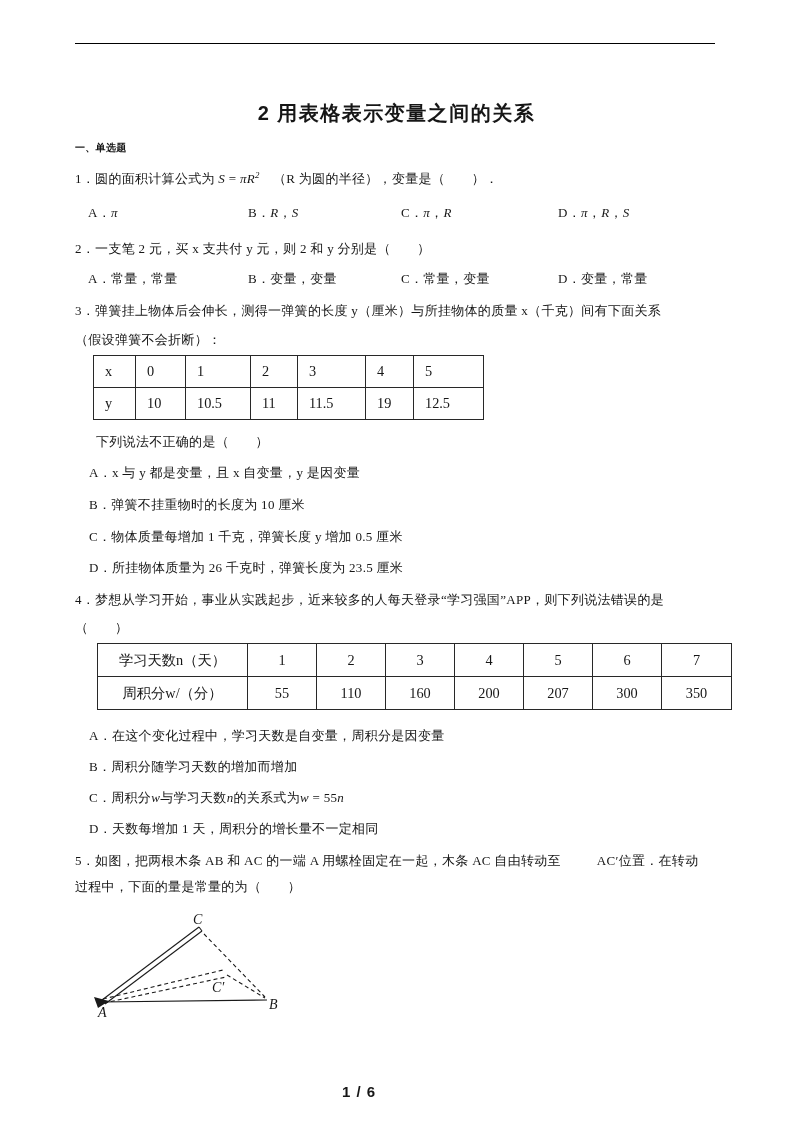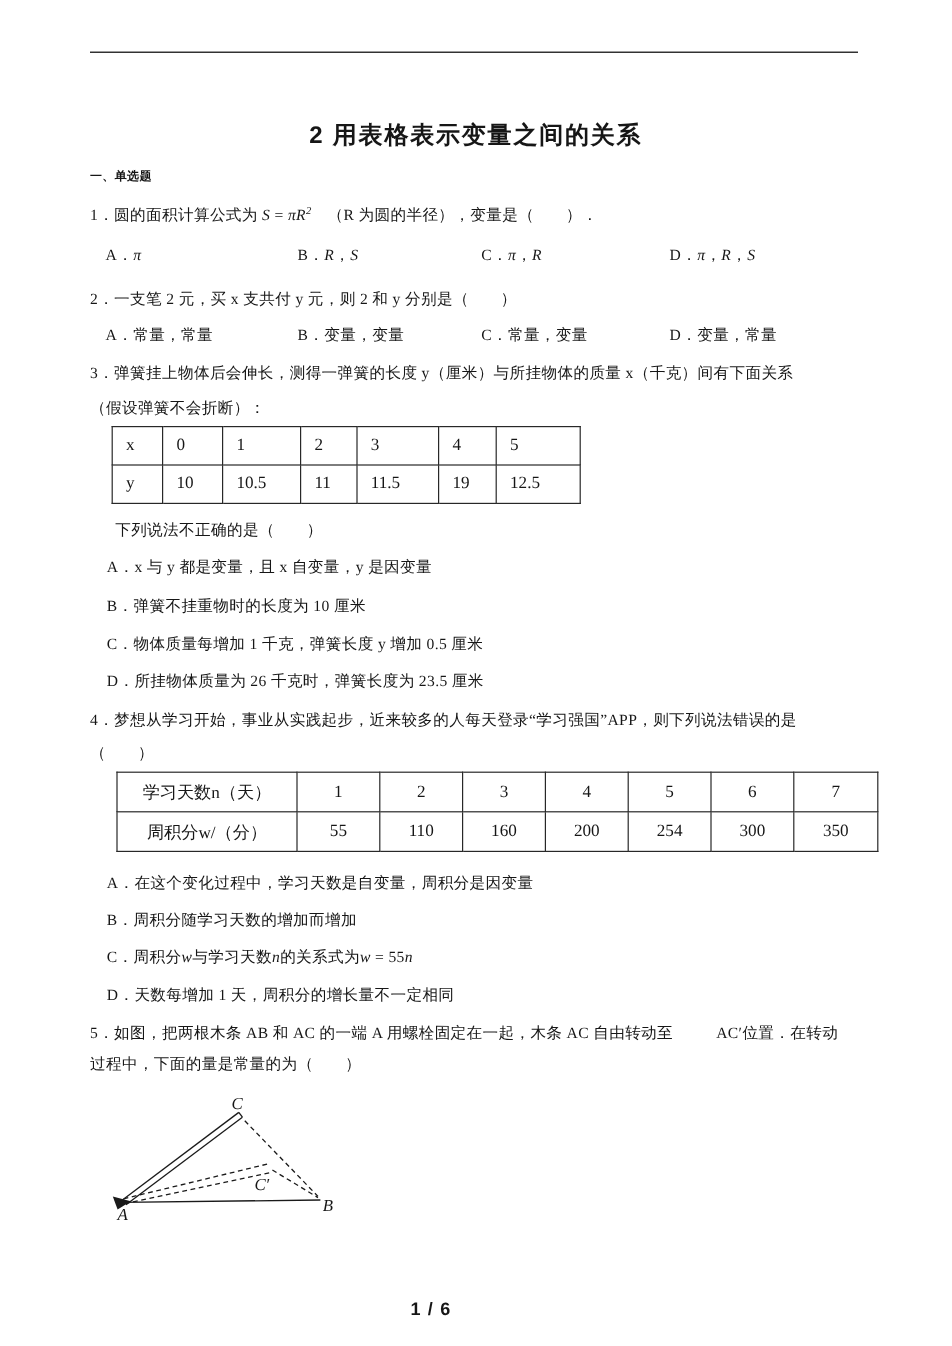--- a/index.html
+++ b/index.html
@@ -108,21 +108,21 @@
           <td>5</td>
           <td>6</td>
           <td>7</td>
         </tr>
         <tr>
           <td>周积分w/（分）</td>
           <td>55</td>
           <td>110</td>
           <td>160</td>
           <td>200</td>
-          <td>254</td>
+          <td>207</td>
           <td>300</td>
           <td>350</td>
         </tr>
       </tbody>
   </table>
 
   <div class="ln" style="left:89px;top:726px">A．在这个变化过程中，学习天数是自变量，周积分是因变量</div>
   <div class="ln" style="left:89px;top:757px">B．周积分随学习天数的增加而增加</div>
   <div class="ln" style="left:89px;top:788px"><span>C．周积分</span><span style="font-style: italic;">w</span><span>与学习天数</span><span style="font-style: italic;">n</span><span>的关系式为</span><span style="font-style: italic;">w</span><span> = 55</span><span style="font-style: italic;">n</span></div>
   <div class="ln" style="left:89px;top:819px">D．天数每增加 1 天，周积分的增长量不一定相同</div>

